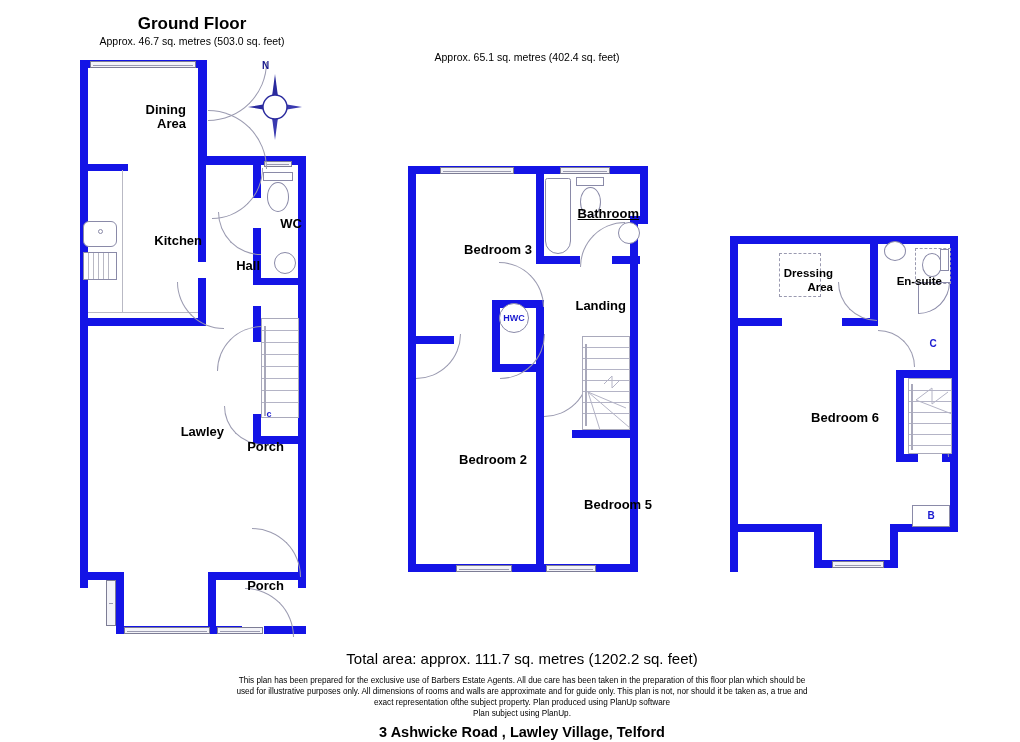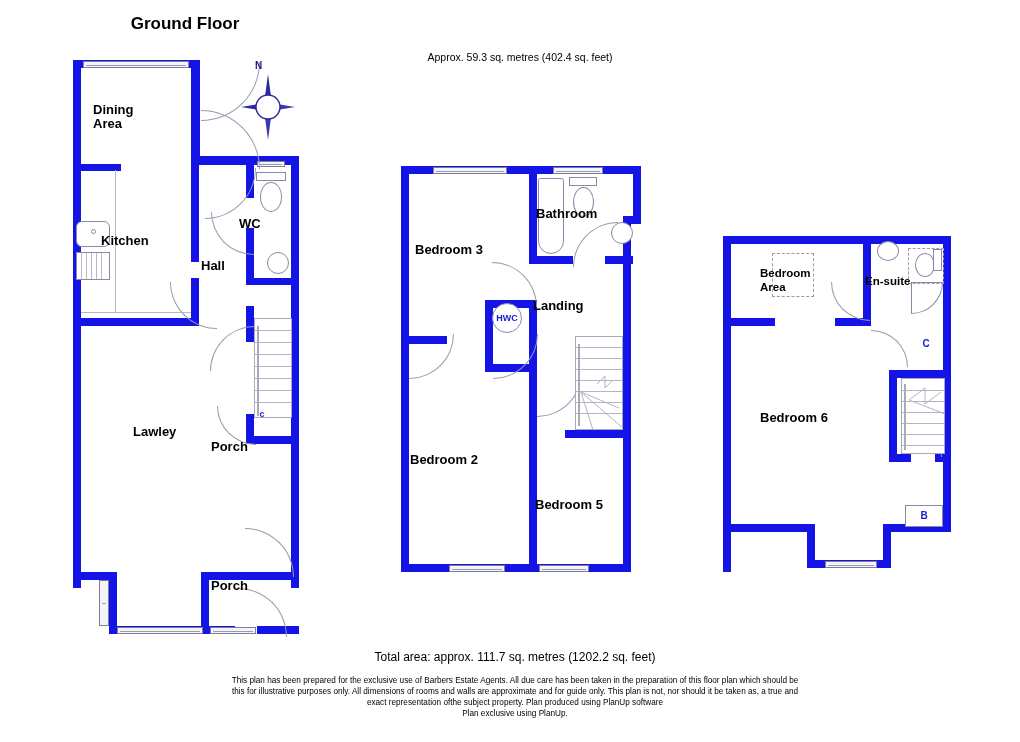--- a/index.html
+++ b/index.html
@@ -4,35 +4,35 @@
 <style>
   html,body{margin:0;padding:0;}
   body{
     width:1020px;height:742px;
     background:#ffffff;
     font-family:"Liberation Sans", sans-serif;
     color:#000;
     position:relative;
     overflow:hidden;
   }
-  .stage{position:absolute;left:5px;top:0;width:885px;height:742px;}
+  .stage{position:absolute;left:12px;top:0;width:885px;height:742px;}
   .abs{position:absolute;}
 
   
   .floor-title{
     font-size:17px;font-weight:bold;text-align:center;
     letter-spacing:0px;line-height:20px;white-space:nowrap;
   }
   .floor-sub{
     font-size:10.5px;text-align:center;white-space:nowrap;line-height:13px;
   }
 
   
   .room{
-    font-size:13px;font-weight:bold;text-align:left;
+    font-size:13px;font-weight:bold;text-align:right;
     white-space:nowrap;line-height:14px;
   }
   .room.small{font-size:11.5px;}
   .room.two{white-space:normal;line-height:14px;}
   .tag{
     font-size:9px;font-weight:bold;color:#1a1ad0;text-align:center;
   }
 
   
   .w{position:absolute;background:#1414e6;}
@@ -59,35 +59,36 @@
   .fx.tub{border-radius:4px 4px 22px 22px;}
   .fx.shower{border-radius:0 0 100% 0;}
   .dashbox{position:absolute;border:1px dashed #9a9ab0;box-sizing:border-box;}
 
   
   .compass{position:absolute;}
   .compass .n{position:absolute;font-size:10px;font-weight:bold;color:#1a1a8c;left:16px;top:-2px;}
 
   
   .total{
-    font-size:12px;text-align:center;white-space:nowrap;
+    font-size:15px;text-align:center;white-space:nowrap;
   }
   .disclaim{
     font-size:8.2px;text-align:center;line-height:11px;
   }
   .address{
     font-size:14.5px;font-weight:bold;text-align:center;white-space:nowrap;
   }
 </style>
 </head>
 <body>
 
 <div class="stage">
 
   <div class="floor-title abs" style="left:60px;top:14px;width:240px;">Ground Floor</div>
+  <div class="floor-sub abs" style="left:50px;top:35px;width:260px;">Approx. 46.7 sq. metres (503.0 sq. feet)</div>
 
   <div>
 
     <div class="w" style="left:68px;top:60px;width:8px;height:528px;"></div>
     <div class="w" style="left:68px;top:60px;width:126px;height:8px;"></div>
     <div class="w" style="left:186px;top:60px;width:9px;height:104px;"></div>
     <div class="w" style="left:186px;top:156px;width:108px;height:9px;"></div>
     <div class="w" style="left:286px;top:156px;width:8px;height:432px;"></div>
     <div class="w" style="left:68px;top:572px;width:42px;height:8px;"></div>
     <div class="w" style="left:104px;top:572px;width:8px;height:62px;"></div>
@@ -168,21 +169,21 @@
     <div class="n">N</div>
     <svg width="58" height="82" viewBox="0 0 58 82">
       <polygon points="29,12 33,42 29,52 25,42" fill="#2a2a9e"></polygon>
       <polygon points="29,78 33,48 29,38 25,48" fill="#3a3ab0"></polygon>
       <polygon points="2,45 26,41 36,45 26,49" fill="#2a2a9e"></polygon>
       <polygon points="56,45 32,41 22,45 32,49" fill="#3a3ab0"></polygon>
       <circle cx="29" cy="45" r="12" fill="#ffffff" stroke="#2a2a9e" stroke-width="1.4"></circle>
     </svg>
   </div>
 
-  <div class="floor-sub abs" style="left:390px;top:51px;width:250px;">Approx. 59.3 sq. metres (402.4 sq. feet)</div>
+  <div class="floor-sub abs" style="left:390px;top:51px;width:250px;">Approx. 65.1 sq. metres (402.4 sq. feet)</div>
 
   <div>
 
     <div class="w" style="left:396px;top:166px;width:8px;height:406px;"></div>
     <div class="w" style="left:396px;top:166px;width:240px;height:8px;"></div>
     <div class="w" style="left:628px;top:166px;width:8px;height:56px;"></div>
     <div class="w" style="left:618px;top:216px;width:18px;height:8px;"></div>
     <div class="w" style="left:618px;top:216px;width:8px;height:356px;"></div>
     <div class="w" style="left:396px;top:564px;width:230px;height:8px;"></div>
 
@@ -227,21 +228,21 @@
     </div>
     <div class="rail" style="left:573px;top:344px;width:2px;height:82px;"></div>
     <svg class="abs" style="left:570px;top:336px;" width="50" height="96">
       <line x1="6" y1="56" x2="48" y2="92" stroke="#b4b4c6" stroke-width="1"></line>
       <line x1="6" y1="56" x2="44" y2="72" stroke="#b4b4c6" stroke-width="1"></line>
       <line x1="6" y1="56" x2="18" y2="94" stroke="#b4b4c6" stroke-width="1"></line>
       <polyline points="22,48 30,40 30,52 38,44" fill="none" stroke="#b4b4c6" stroke-width="1"></polyline>
     </svg>
 
     <div class="room abs" style="left:410px;top:243px;width:110px;">Bedroom 3</div>
-    <div class="room abs" style="left:531px;top:207px;width:96px;">Bathroom</div>
+    <div class="room abs" style="left:531px;top:207px;width:96px;text-decoration:underline;">Bathroom</div>
     <div class="room abs" style="left:528px;top:299px;width:86px;">Landing</div>
     <div class="room abs" style="left:405px;top:453px;width:110px;">Bedroom 2</div>
     <div class="room abs" style="left:530px;top:498px;width:110px;">Bedroom 5</div>
   </div>
 
 
   <div>
 
     <div class="w" style="left:718px;top:236px;width:8px;height:336px;"></div>
     <div class="w" style="left:718px;top:236px;width:228px;height:8px;"></div>
@@ -286,30 +287,31 @@
     <svg class="abs" style="left:896px;top:378px;" width="46" height="78">
       <polyline points="8,22 24,10 24,26 40,14" fill="none" stroke="#b4b4c6" stroke-width="1"></polyline>
       <line x1="8" y1="22" x2="44" y2="36" stroke="#b4b4c6" stroke-width="1"></line>
     </svg>
 
     <div class="tag abs" style="left:912px;top:338px;width:18px;font-size:10px;">C</div>
     <div class="fx" style="left:900px;top:505px;width:38px;height:22px;"></div>
     <div class="tag abs" style="left:900px;top:510px;width:38px;font-size:10px;">B</div>
 
     <div class="room two small abs" style="left:755px;top:266px;width:66px;">
-      <span>Bedroom</span><br>
+      <span>Dressing</span><br>
       <span>Area</span>
     </div>
     <div class="room small abs" style="left:860px;top:274px;width:70px;">En-suite</div>
     <div class="room abs" style="left:755px;top:411px;width:112px;">Bedroom 6</div>
   </div>
 
   <div class="total abs" style="left:210px;top:650px;width:600px;">Total area: approx. 111.7 sq. metres (1202.2 sq. feet)</div>
 
   <div class="disclaim abs" style="left:170px;top:675px;width:680px;">
     <div>This plan has been prepared for the exclusive use of Barbers Estate Agents. All due care has been taken in the preparation of this floor plan which should be</div>
-    <div>this for illustrative purposes only. All dimensions of rooms and walls are approximate and for guide only. This plan is not, nor should it be taken as, a true and</div>
+    <div>used for illustrative purposes only. All dimensions of rooms and walls are approximate and for guide only. This plan is not, nor should it be taken as, a true and</div>
     <div>exact representation ofthe subject property. Plan produced using PlanUp software</div>
-    <div>Plan exclusive using PlanUp.</div>
-  </div>
-
+    <div>Plan subject using PlanUp.</div>
+  </div>
+
+  <div class="address abs" style="left:210px;top:724px;width:600px;">3 Ashwicke Road , Lawley Village, Telford</div>
 
 </div>
 
 </body></html>

